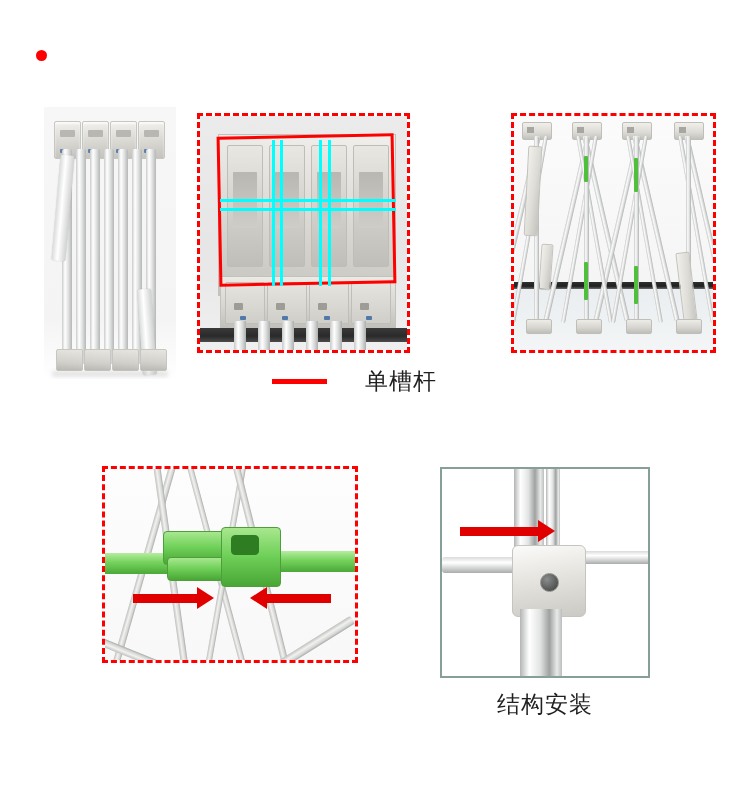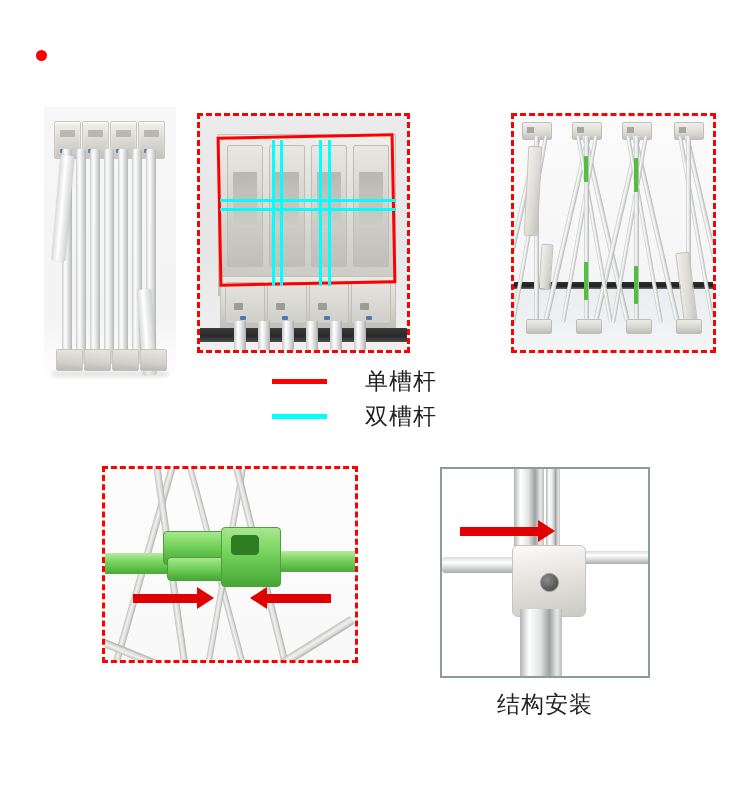--- a/index.html
+++ b/index.html
@@ -516,24 +516,20 @@
       <div class="ex-foot" style="left:112px;"></div>
       <div class="ex-foot" style="left:162px;"></div>
     </div>
   </div>
 
   <div class="legend">
     <div class="legend-row">
       <span class="legend-swatch" style="background:#ff0000;"></span>
       <span class="legend-label">单槽杆</span>
     </div>
-    <div class="legend-row">
-      <span class="legend-swatch" style="background:#00ffff;"></span>
-      <span class="legend-label">双槽杆</span>
-    </div>
   </div>
 
   <div class="panel panel-dashed" id="panel-clip">
     <div class="photo">
       <div class="clip-bg"></div>
 
       <div class="clip-strut" style="left:36px;  top:-20px; width:7px;  height:230px; transform:rotate(16deg);"></div>
       <div class="clip-strut" style="left:62px;  top:-20px; width:7px;  height:230px; transform:rotate(-8deg);"></div>
       <div class="clip-strut" style="left:108px; top:-20px; width:6px;  height:230px; transform:rotate(-15deg);"></div>
       <div class="clip-strut" style="left:118px; top:-20px; width:6px;  height:230px; transform:rotate(10deg);"></div>

